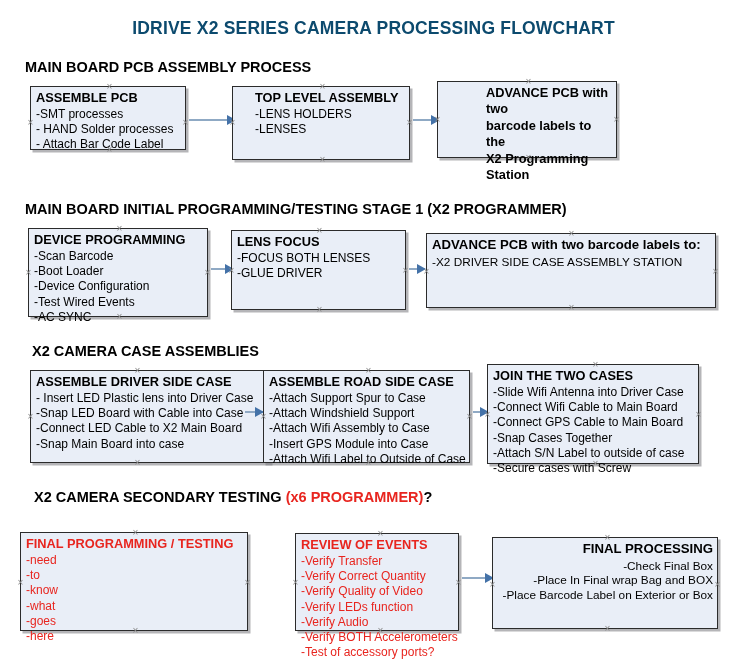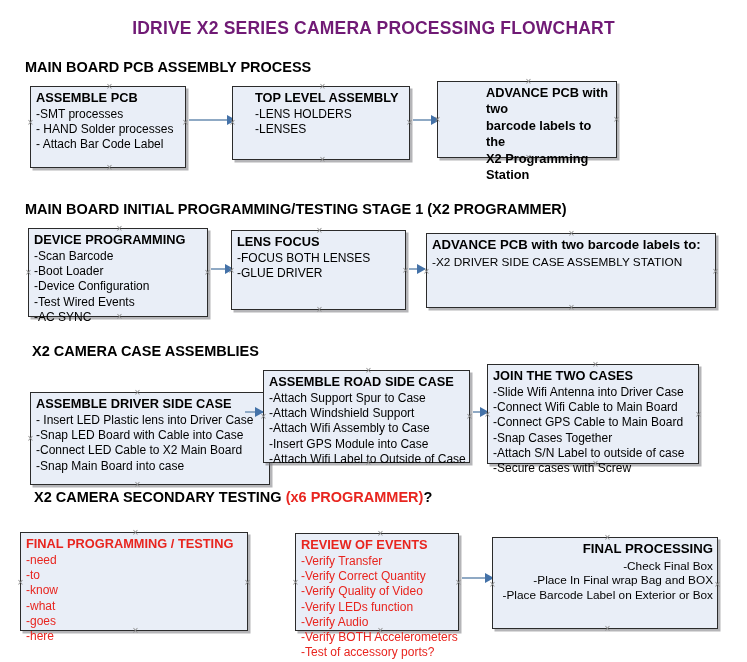--- a/index.html
+++ b/index.html
@@ -20,21 +20,21 @@
   }
   .doc-title {
     position: absolute;
     left: 0;
     top: 18px;
     width: 747px;
     text-align: center;
     font-size: 17.5px;
     font-weight: bold;
     letter-spacing: 0.2px;
-    color: #701a75;
+    color: #0c4a6e;
   }
   .section-head {
     position: absolute;
     font-size: 14.5px;
     font-weight: bold;
     color: #000;
     white-space: nowrap;
   }
   .section-head .accent {
     color: #e8251f;
@@ -100,21 +100,21 @@
 <body>
 
 <div id="canvas">
 
   <div class="doc-title">IDRIVE X2  SERIES CAMERA PROCESSING FLOWCHART</div>
 
   <div class="section-head" style="left:25px; top:59px;">
     <span>MAIN BOARD PCB ASSEMBLY PROCESS</span>
   </div>
 
-  <div class="node" style="left:30px; top:86px; width:156px; height:82px;">
+  <div class="node" style="left:30px; top:86px; width:156px; height:64px;">
     <div class="title">ASSEMBLE PCB</div>
     <div class="line">-SMT processes</div>
     <div class="line">- HAND Solder processes</div>
     <div class="line">- Attach Bar Code Label</div>
     <span class="hx" style="left:-5px; top:31px;"></span>
     <span class="hx" style="right:-5px; top:31px;"></span>
     <span class="hx" style="left:74px; top:-5px;"></span>
     <span class="hx" style="left:74px; bottom:-5px;"></span>
   </div>
 
@@ -187,21 +187,21 @@
     <span class="hx" style="left:-5px; top:33px;"></span>
     <span class="hx" style="right:-5px; top:33px;"></span>
     <span class="hx" style="left:140px; top:-5px;"></span>
     <span class="hx" style="left:140px; bottom:-5px;"></span>
   </div>
 
   <div class="section-head" style="left:32px; top:343px;">
     <span>X2 CAMERA CASE ASSEMBLIES</span>
   </div>
 
-  <div class="node" style="left:30px; top:392px; width:240px; height:93px;">
+  <div class="node" style="left:30px; top:370px; width:240px; height:93px;">
     <div class="title">ASSEMBLE DRIVER SIDE CASE</div>
     <div class="line">- Insert LED Plastic lens into Driver Case</div>
     <div class="line">-Snap LED Board with Cable into Case</div>
     <div class="line">-Connect LED Cable to X2 Main Board</div>
     <div class="line">-Snap Main Board into case</div>
     <span class="hx" style="left:-5px; top:41px;"></span>
     <span class="hx" style="right:-5px; top:41px;"></span>
     <span class="hx" style="left:102px; top:-5px;"></span>
     <span class="hx" style="left:102px; bottom:-5px;"></span>
   </div>

